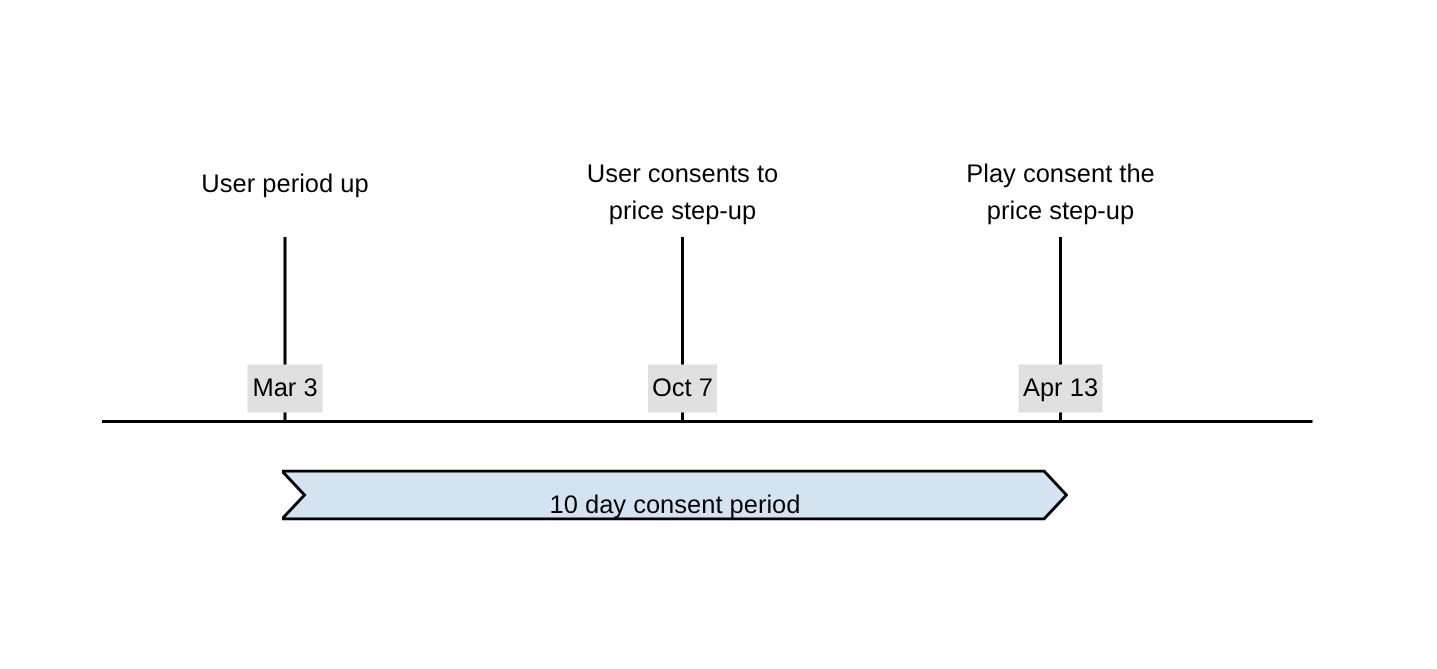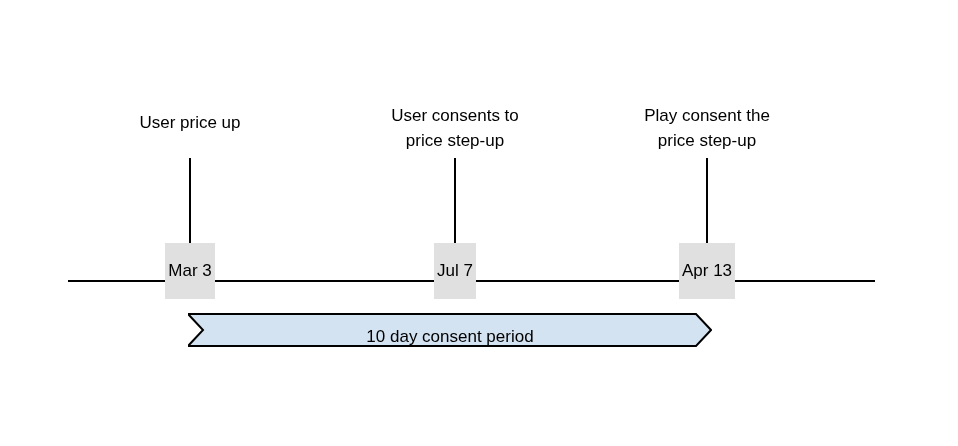--- a/index.html
+++ b/index.html
@@ -68,21 +68,21 @@
     top: 243px;
     left: 0;
     width: 280px;
     text-align: center;
   }
   .date-chip span {
     display: inline-block;
     background: #e0e0e0;
     font-size: 17px;
     line-height: 24px;
-    padding: 16px 3px;
+    padding: 4px 3px;
     color: #000000;
   }
 
   
   .period-banner {
     position: absolute;
     left: 188px;
     top: 313px;
     width: 524px;
     height: 34px;
@@ -107,33 +107,33 @@
   }
 </style>
 </head>
 <body>
 
 <div id="timeline-figure">
 
   <div class="axis-line"></div>
 
   <div class="event" style="left:50px;">
-    <div class="event-label">User price up</div>
+    <div class="event-label">User period up</div>
     <div class="tick-line"></div>
     <div class="date-chip">
       <span>Mar 3</span>
     </div>
   </div>
 
   <div class="event" style="left:315px;">
     <div class="event-label two-line">User consents to
 price step-up</div>
     <div class="tick-line"></div>
     <div class="date-chip">
-      <span>Jul 7</span>
+      <span>Oct 7</span>
     </div>
   </div>
 
   <div class="event" style="left:567px;">
     <div class="event-label two-line">Play consent the
 price step-up</div>
     <div class="tick-line"></div>
     <div class="date-chip">
       <span>Apr 13</span>
     </div>

